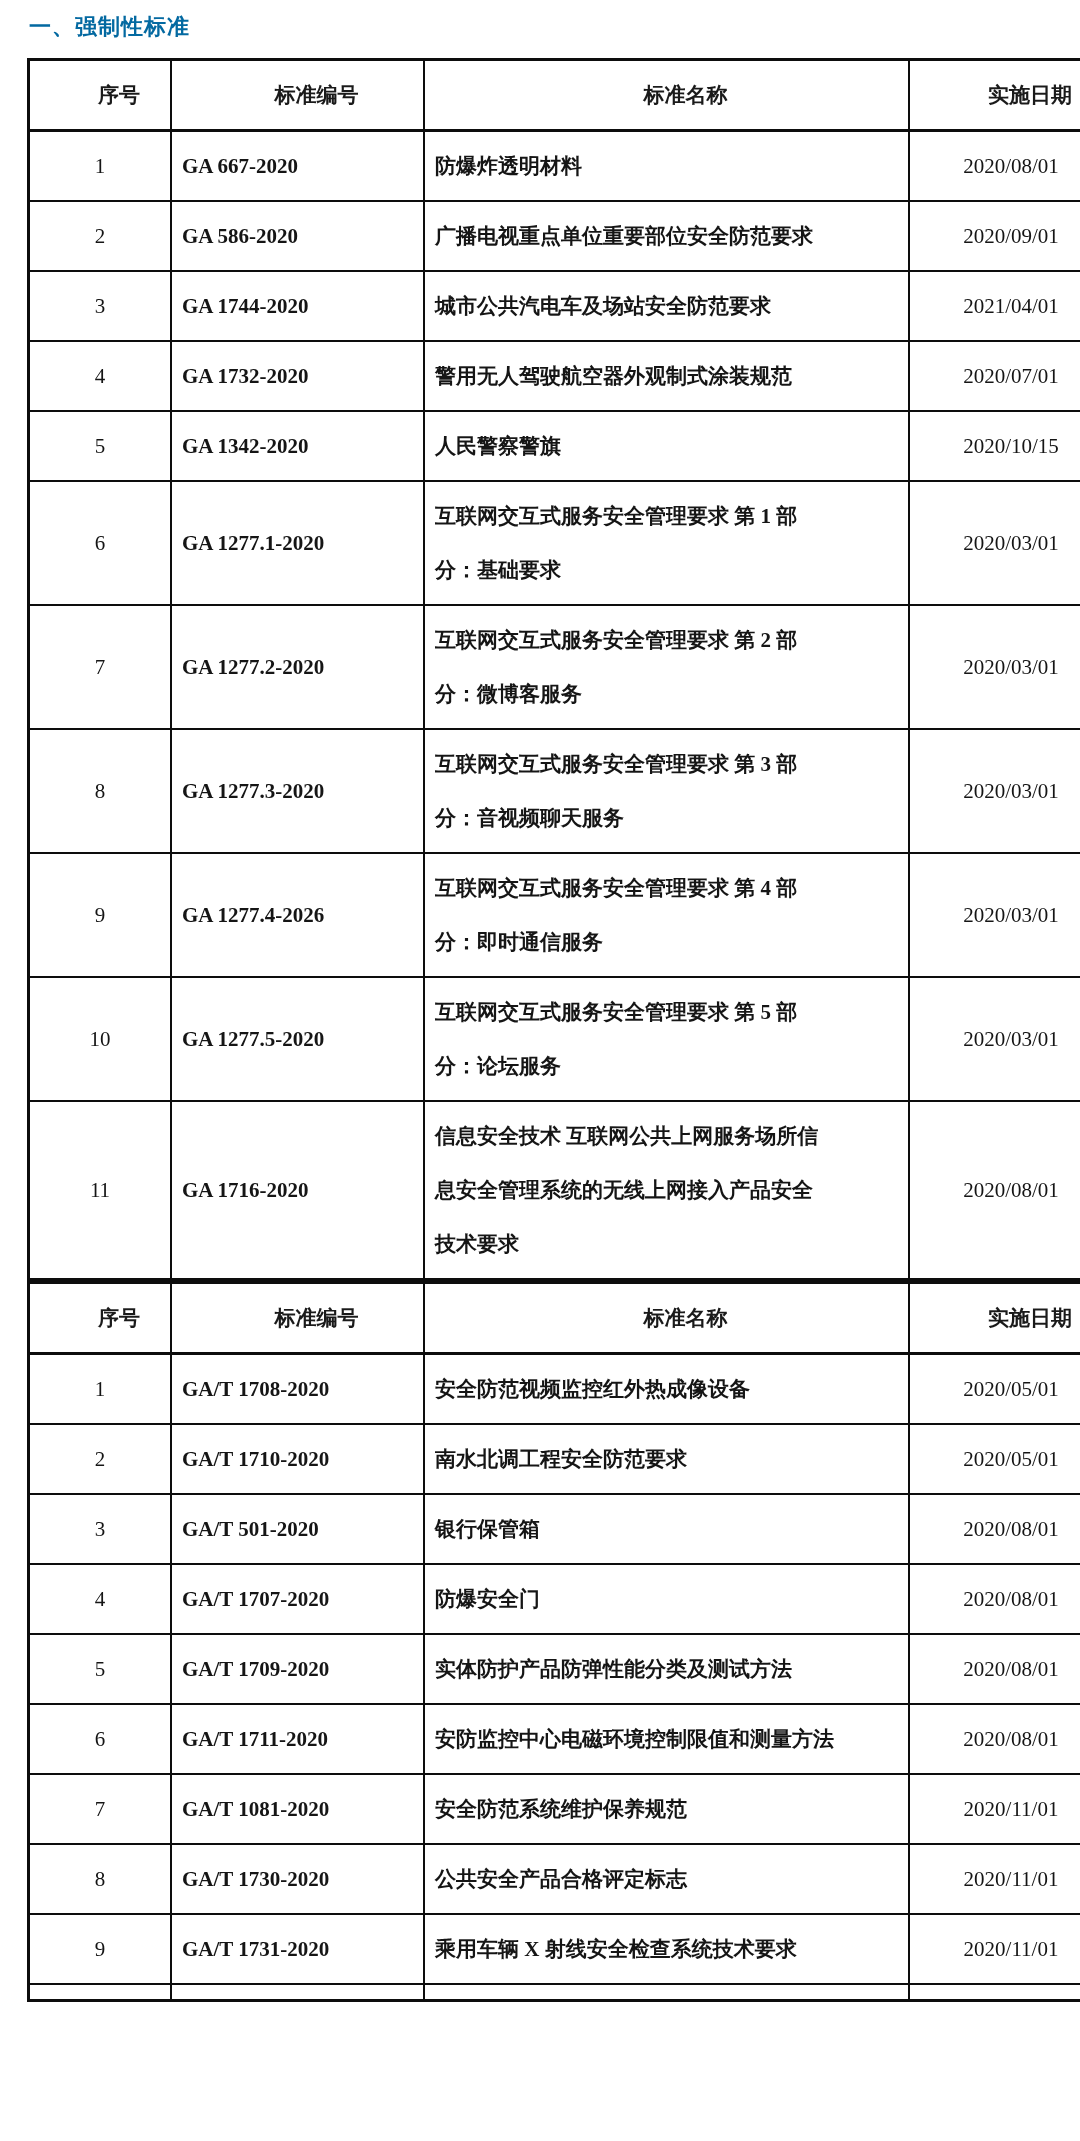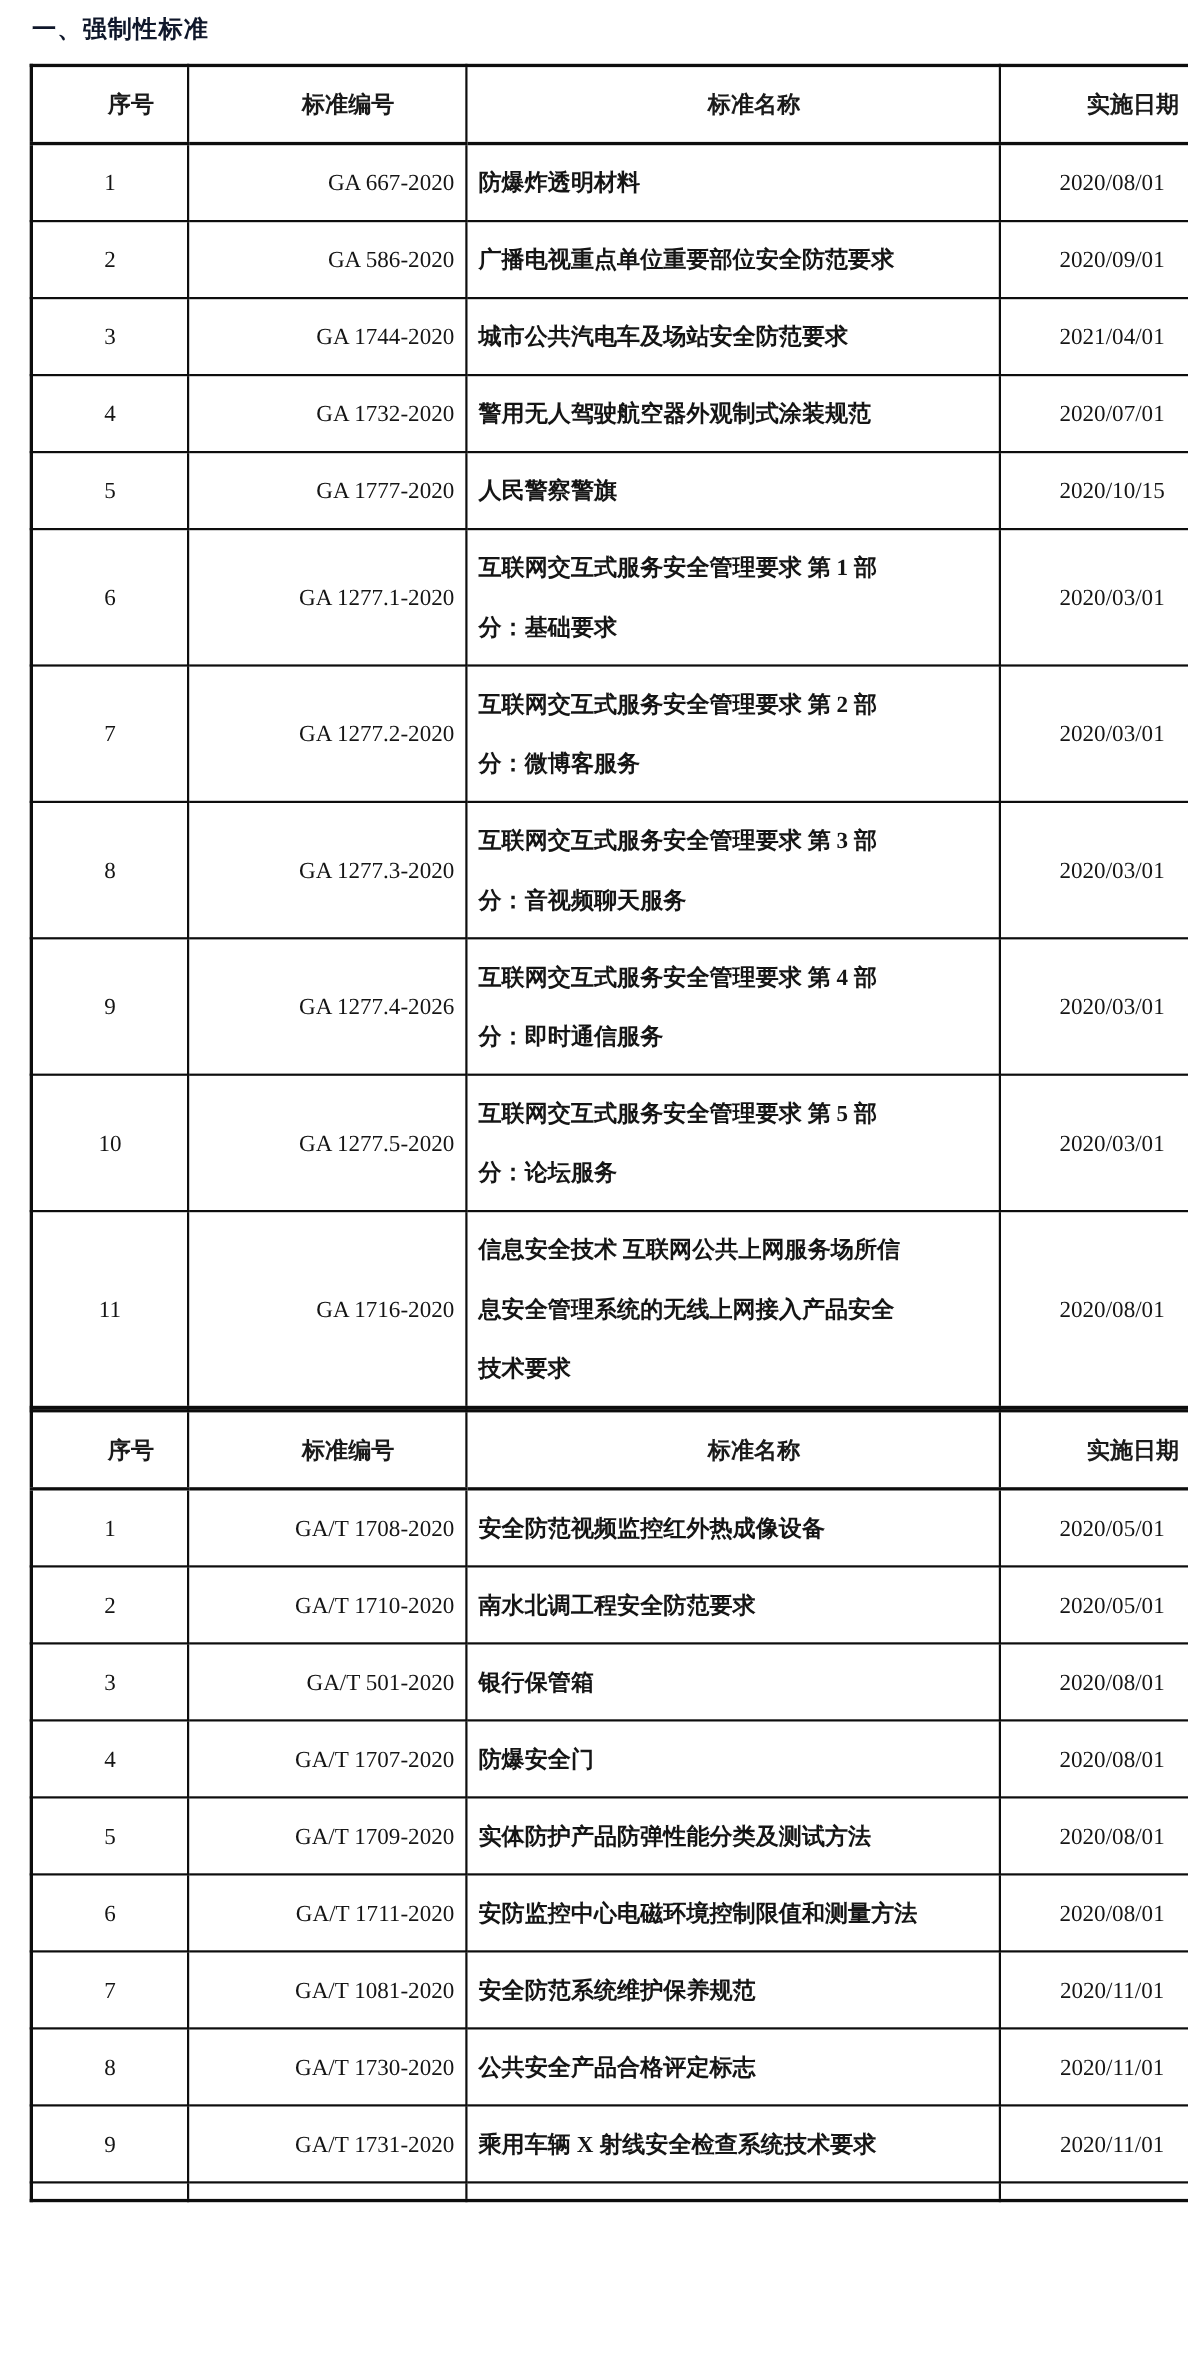--- a/index.html
+++ b/index.html
@@ -14,21 +14,21 @@
     font-family: "Liberation Serif", "DejaVu Serif", serif;
     color: #111111;
   }
   .page {
     padding: 12px 25px 0 27px;
   }
   .section-title {
     font-family: "DejaVu Sans", "Liberation Sans", sans-serif;
     font-size: 22px;
     font-weight: bold;
-    color: #0f172a;
+    color: #0369a1;
     margin: 0 0 16px 2px;
     letter-spacing: 1px;
   }
   .section-recommended .section-title {
     margin-top: 96px;
   }
   table.std-table {
     border-collapse: collapse;
     table-layout: fixed;
     width: 1028px;
@@ -52,21 +52,21 @@
     padding-left: 48px;
   }
   table.std-table {
     border: 3px solid #0d0d0d;
   }
   table.std-table td {
     font-size: 21px;
     color: #151515;
   }
   .col-no       { width: 82px;  text-align: center; }
-  .col-code     { width: 193px; text-align: right; }
+  .col-code     { width: 193px; text-align: left; font-weight: bold; }
   .col-name     { width: 425px; text-align: left; white-space: pre-wrap; font-weight: bold; }
   .col-date     { width: 144px; text-align: center; margin-left: 31px; }
   .col-replaces { width: 166px; text-align: center; }
 </style>
 </head>
 <body>
 
 <div class="page">
 
   <section class="section-mandatory">
@@ -105,21 +105,21 @@
           </tr>
           <tr>
             <td class="col-no">4</td>
             <td class="col-code">GA 1732-2020</td>
             <td class="col-name">警用无人驾驶航空器外观制式涂装规范</td>
             <td class="col-date">2020/07/01</td>
             <td class="col-replaces"></td>
           </tr>
           <tr>
             <td class="col-no">5</td>
-            <td class="col-code">GA 1777-2020</td>
+            <td class="col-code">GA 1342-2020</td>
             <td class="col-name">人民警察警旗</td>
             <td class="col-date">2020/10/15</td>
             <td class="col-replaces"></td>
           </tr>
           <tr>
             <td class="col-no">6</td>
             <td class="col-code">GA 1277.1-2020</td>
             <td class="col-name">互联网交互式服务安全管理要求 第 1 部
 分：基础要求</td>
             <td class="col-date">2020/03/01</td>

